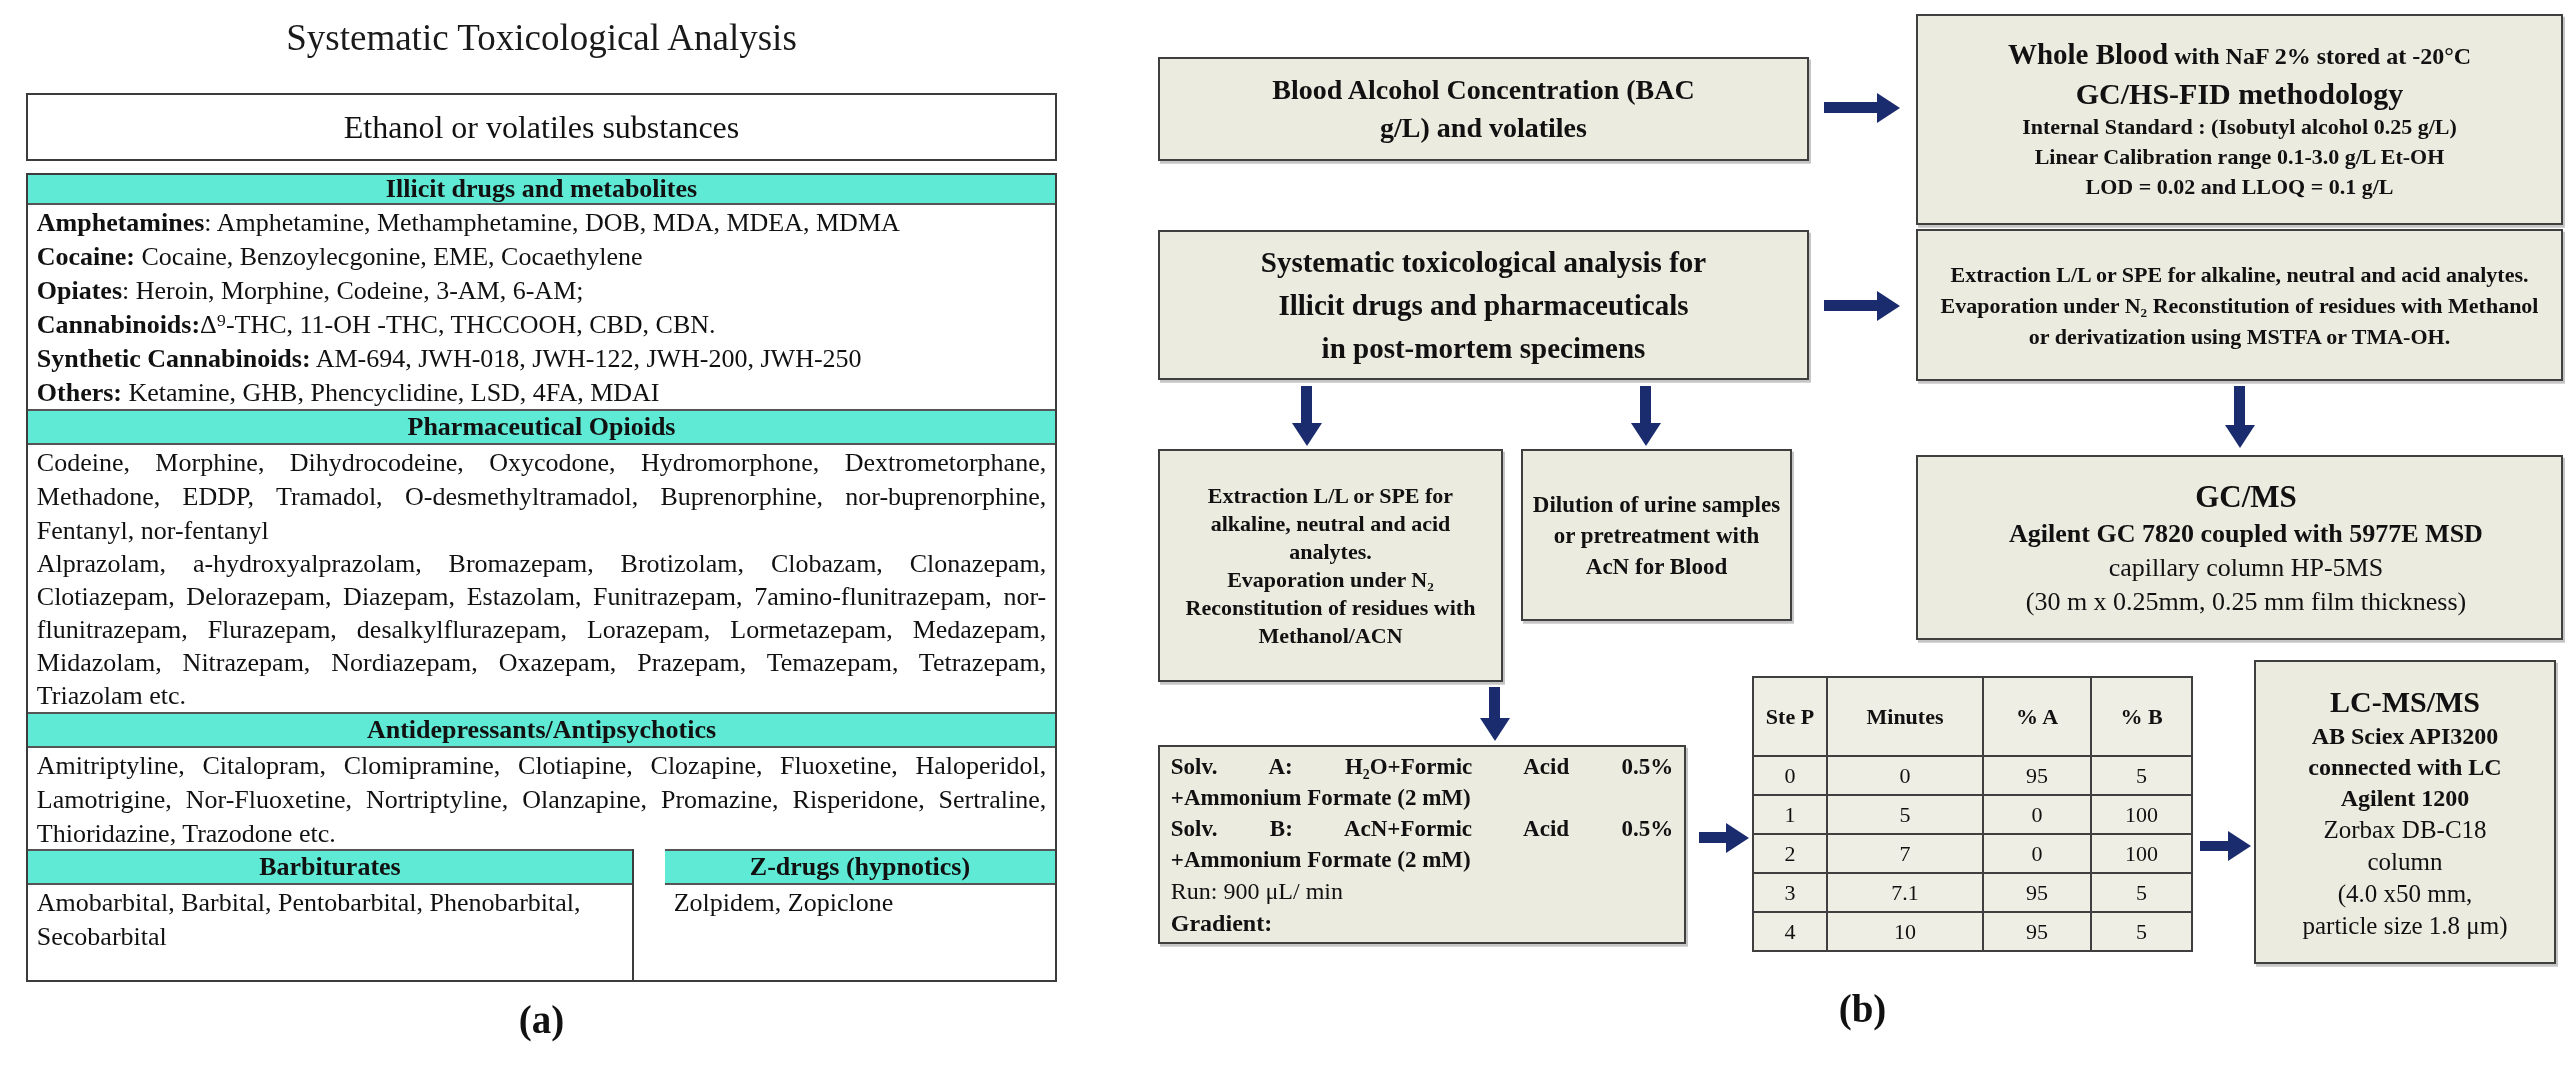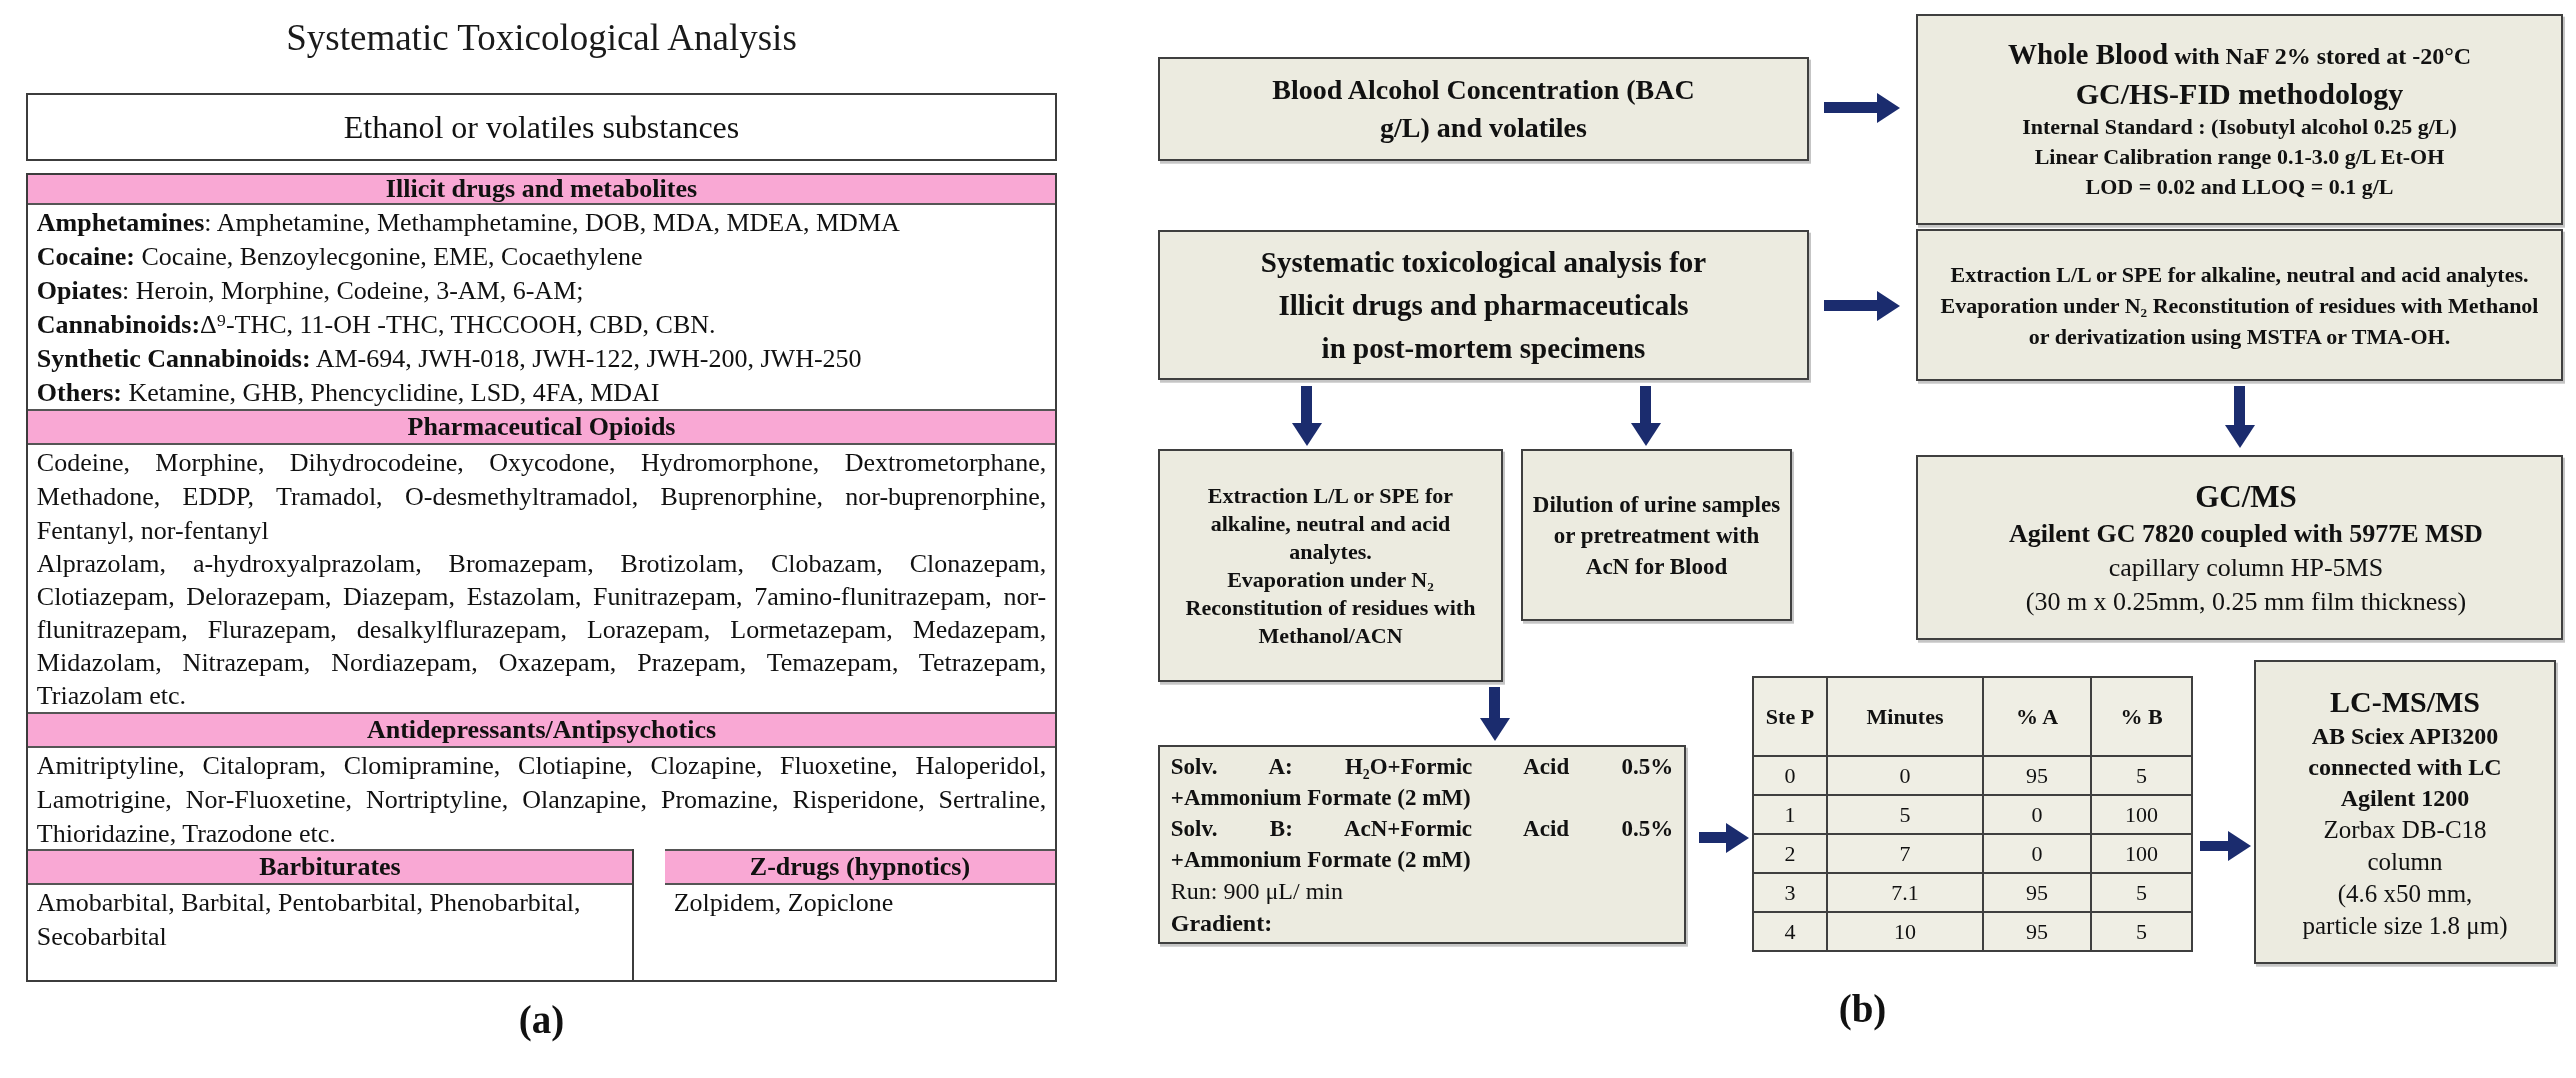--- a/index.html
+++ b/index.html
@@ -8,21 +8,21 @@
 
   
   .a-title{position:absolute;left:26px;top:16px;width:1031px;text-align:center;
            font-size:37px;color:#1a1a1a;}
   .ethanol{position:absolute;left:26px;top:93px;width:1031px;height:68px;
            background:#ffffff;border:2.7px solid #3c3c3c;box-sizing:border-box;
            display:flex;align-items:center;justify-content:center;font-size:32px;}
   .a-table{position:absolute;left:26px;top:173px;width:1031px;height:809px;
            border:2.7px solid #3c3c3c;box-sizing:border-box;background:#ffffff;
            display:flex;flex-direction:column;}
-  .a-head{background:#f9a8d4;border-top:2px solid #555;border-bottom:2px solid #555;
+  .a-head{background:#5eead4;border-top:2px solid #555;border-bottom:2px solid #555;
           font-weight:bold;font-size:26px;text-align:center;
           display:flex;align-items:center;justify-content:center;flex:0 0 auto;}
   .a-head.first{height:28px;border-top:none;}
   .a-head.h48{height:32px;}
   .a-body{padding:1.4px 8.8px;font-size:26px;overflow:hidden;flex:0 0 auto;box-sizing:border-box;}
   .a-illicit{height:204px;}
   .a-illicit .a-line{line-height:34px;white-space:nowrap;}
   .just{text-align:justify;}
   .a-op{height:101px;line-height:34px;}
   .a-bdz{height:166px;line-height:33px;}
@@ -274,20 +274,20 @@
       <div class="head"></div>
   </div>
 
   <div class="bbox lc">
     <div class="t">LC-MS/MS</div>
     <div class="b2">AB Sciex API3200</div>
     <div class="b2">connected with LC</div>
     <div class="b2">Agilent 1200</div>
     <div class="n">Zorbax DB-C18</div>
     <div class="n">column</div>
-    <div class="n">(4.6 x50 mm,</div>
+    <div class="n">(4.0 x50 mm,</div>
     <div class="n">particle size 1.8 μm)</div>
   </div>
 
   <div class="caption cap-b">(b)</div>
 
 </div>
 
 
 </body></html>

